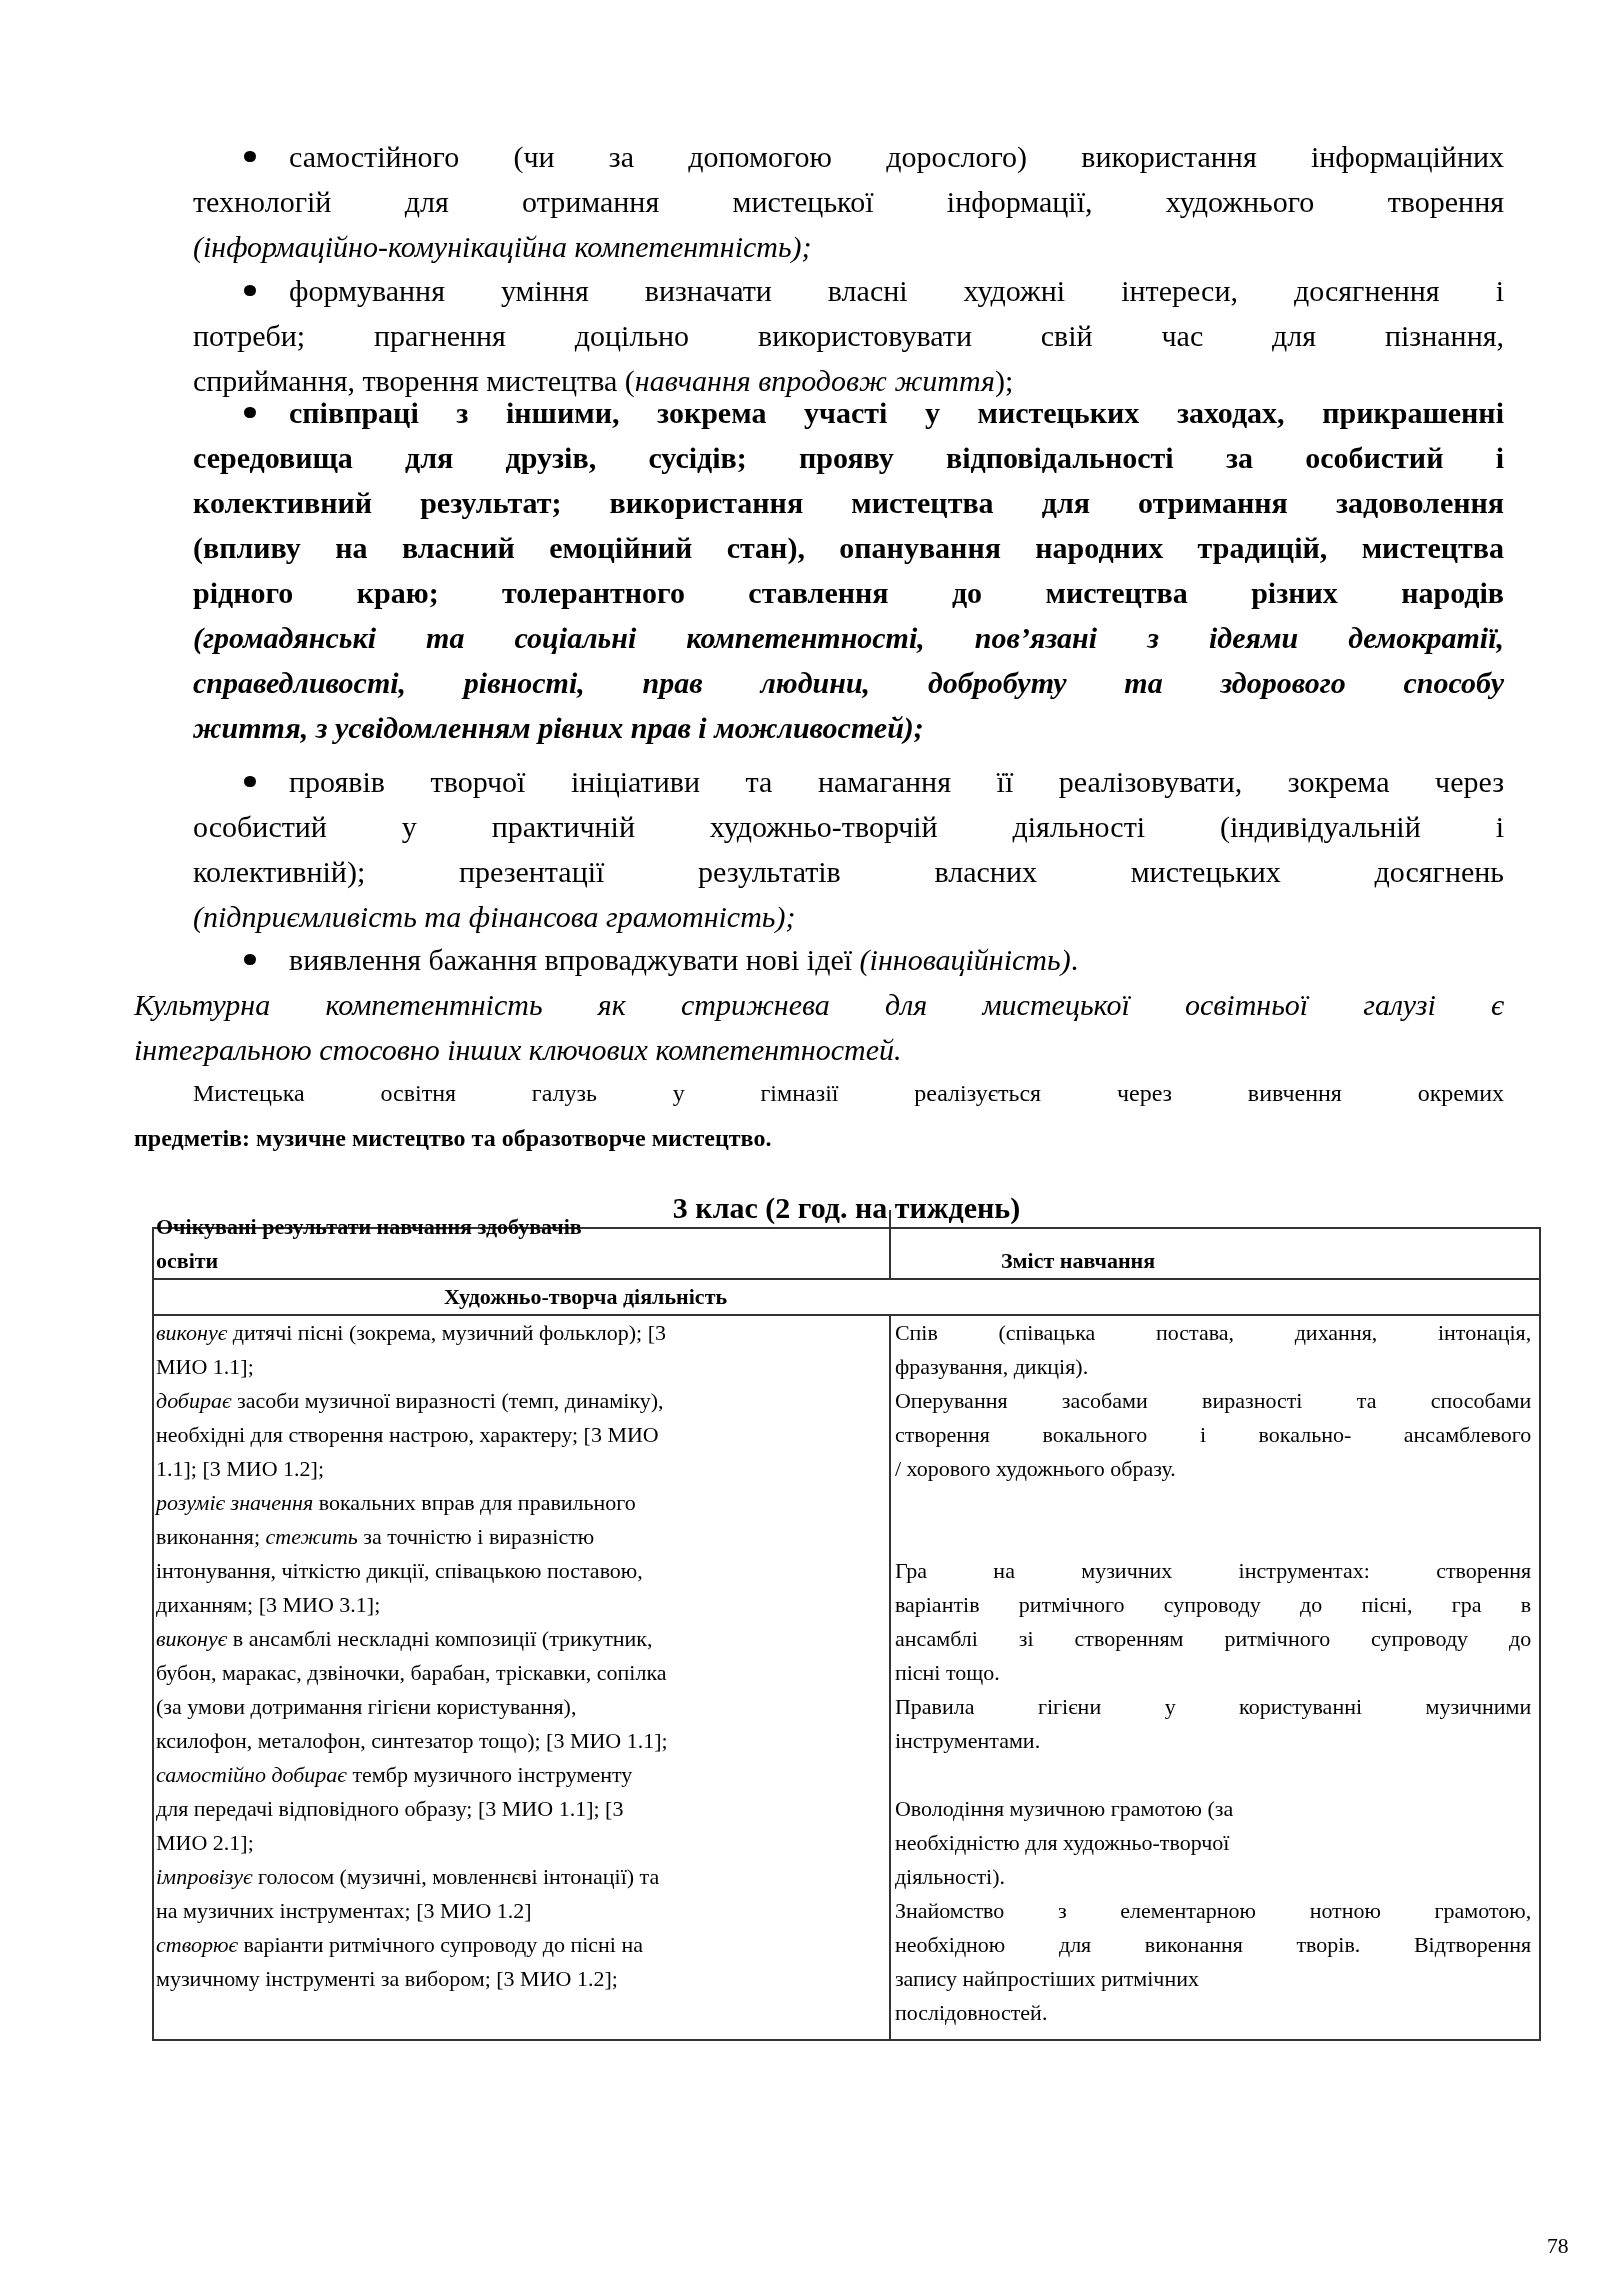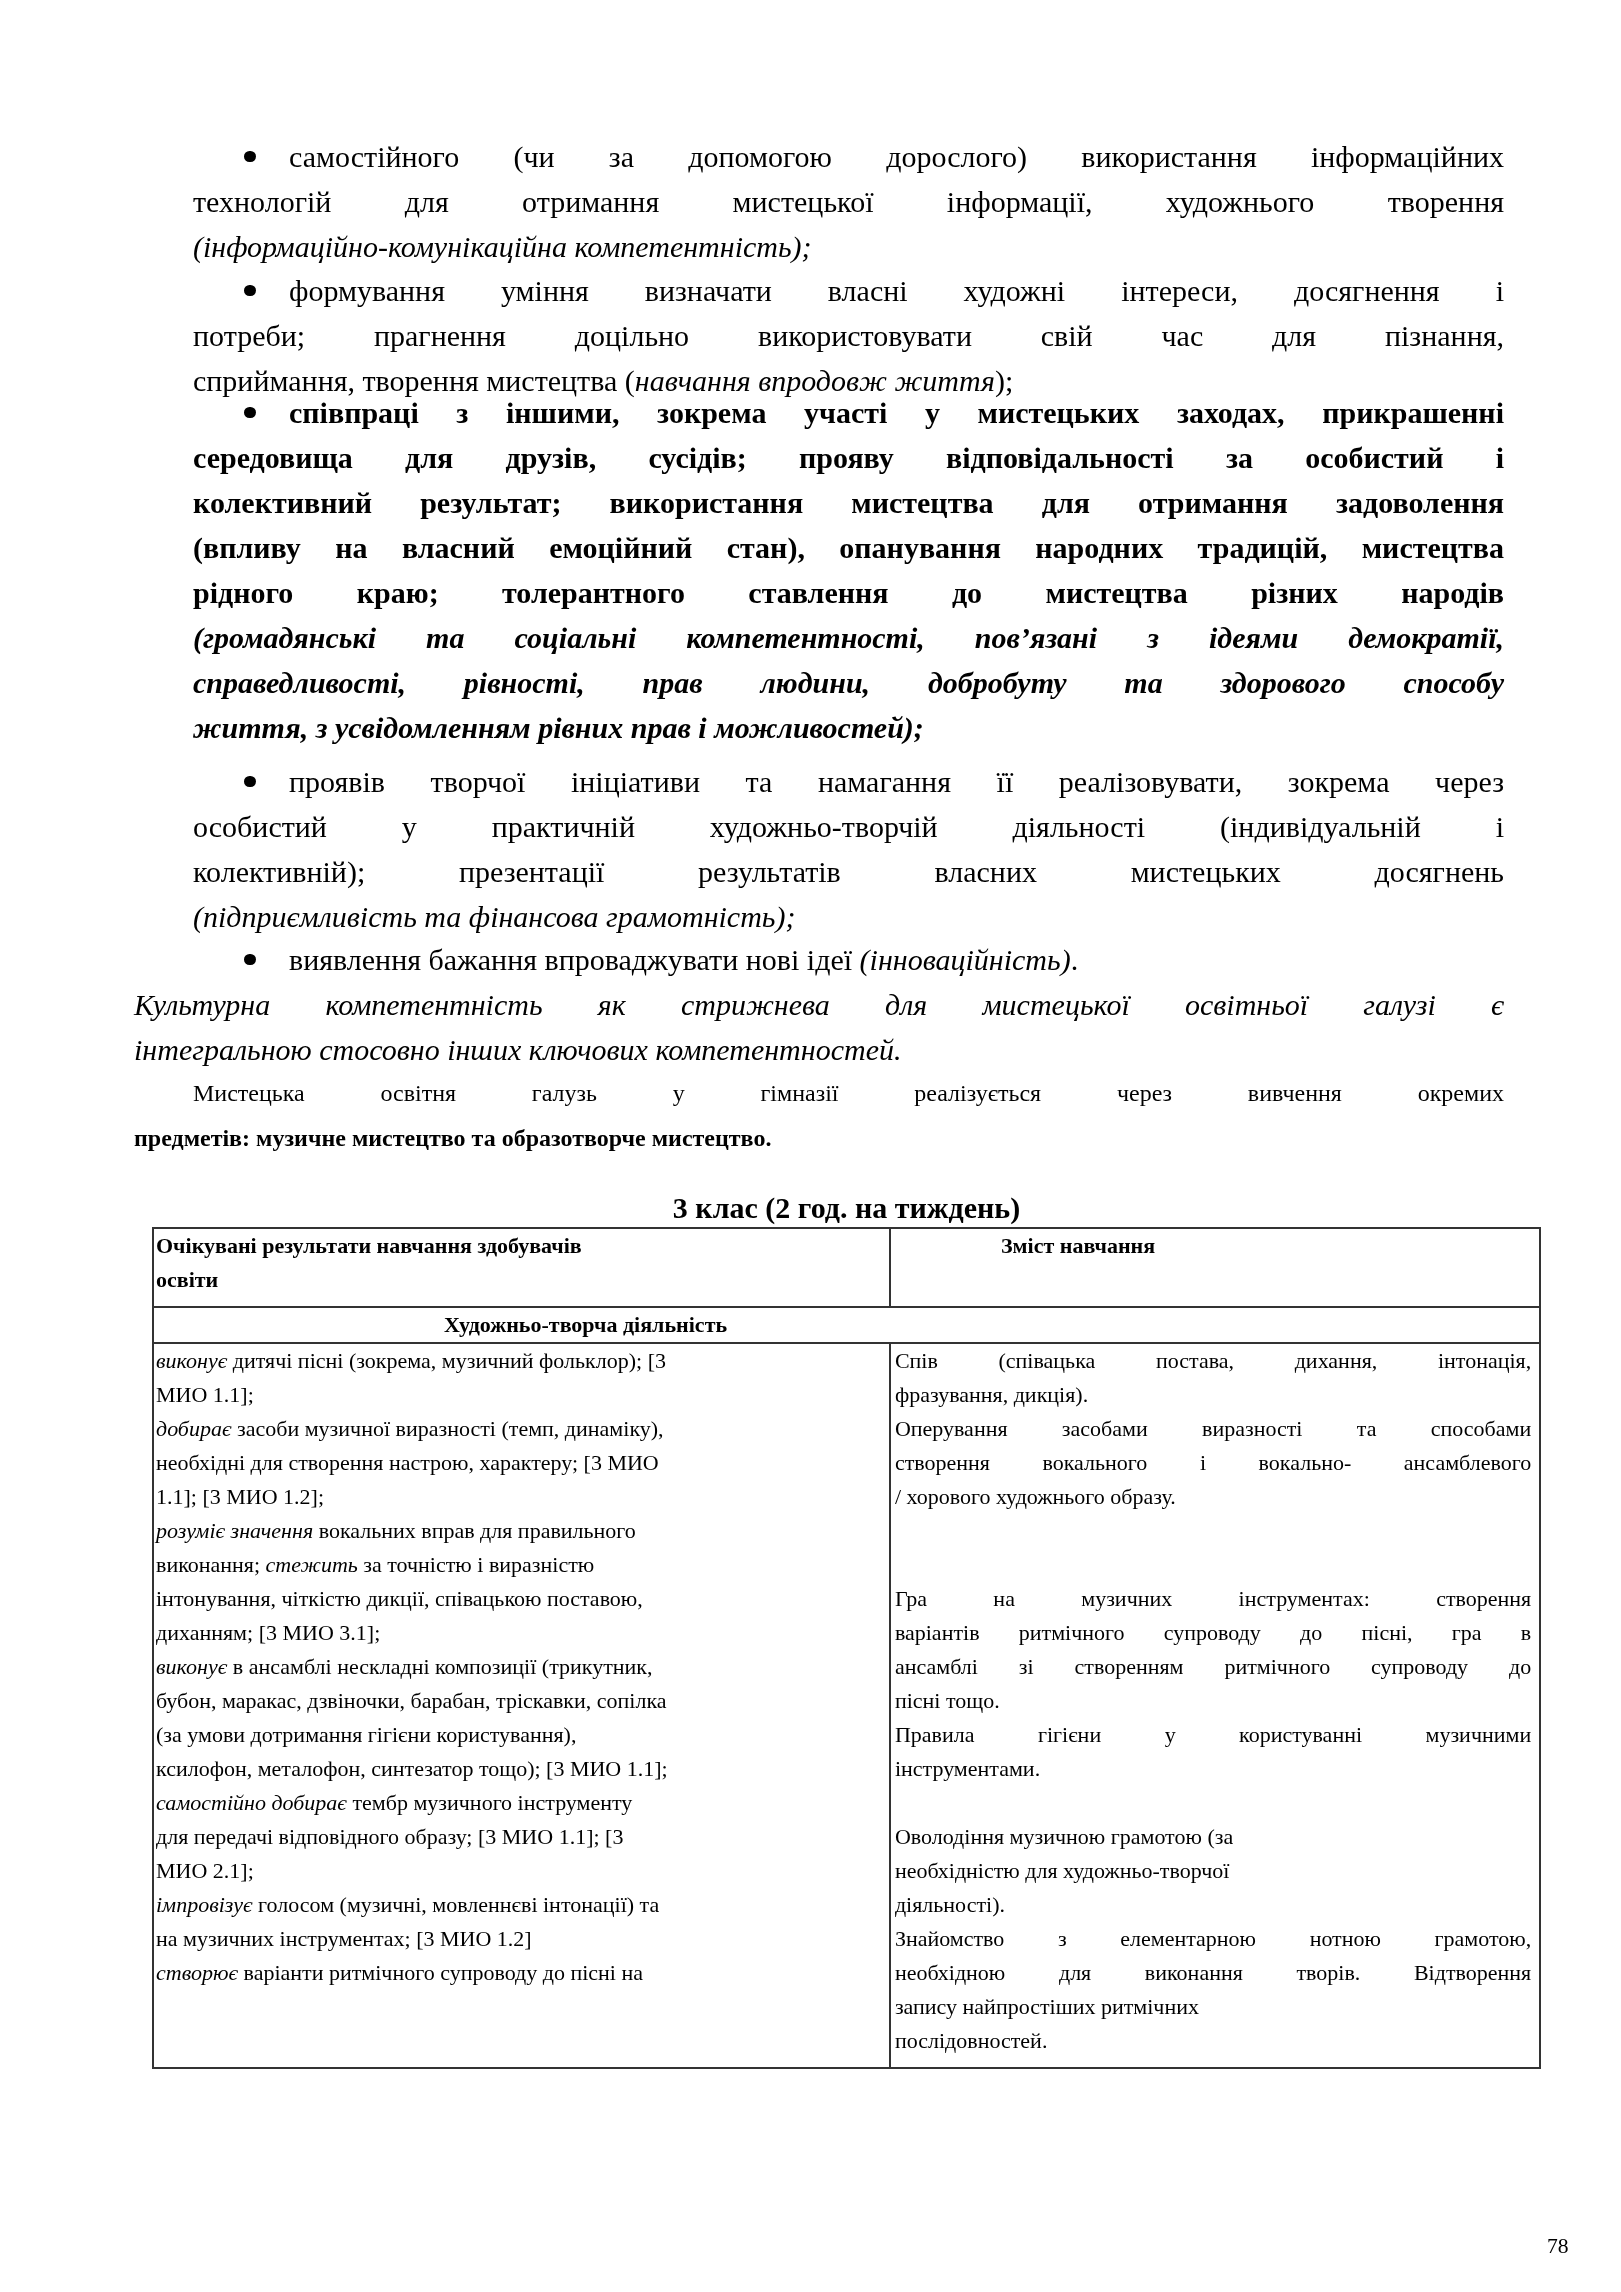--- a/index.html
+++ b/index.html
@@ -23,21 +23,21 @@
   .plain-block .line.last { text-align-last: left; font-weight: bold; }
 
   .table-title { position: absolute; left: 152px; width: 1389px; top: 1190px; text-align: center;
                  font-weight: bold; font-size: 30px; line-height: 35px; }
   .tbl { position: absolute; left: 152px; top: 1227px; width: 1389px; border: 2px solid #333; box-sizing: border-box; }
   .row { display: flex; border-top: 2px solid #333; }
   .row.first { border-top: none; }
   .cell { box-sizing: border-box; font-size: 22px; line-height: 34px; }
   .cell.left { width: 737px; border-right: 2px solid #333; padding-left: 2px; padding-right: 7.8px; }
   .cell.right { width: 648px; padding-left: 3.9px; padding-right: 7.8px; }
-  .hdr { font-weight: bold; height: 77px; }
+  .hdr { font-weight: bold; height: 49px; align-items: flex-end; }
   .hdr .right { padding-left: 110px; }
   .section { height: 34px; font-weight: bold; padding-left: 290px; font-size: 22px; line-height: 34px; }
   .body-row { height: 723px; }
   .cl { display: block; height: 34px; white-space: nowrap; }
   .jl { text-align: justify; text-align-last: justify; }
   .gap { display: block; height: 34px; }
   .page-num { position: absolute; left: 1547px; top: 2233px; font-size: 21.6px; line-height: 27.4px; }
 </style>
 </head>
 <body>
@@ -115,20 +115,21 @@
       <span class="cl"><i>виконує</i><span> в ансамблі нескладні композиції (трикутник,</span></span>
       <span class="cl">бубон, маракас, дзвіночки, барабан, тріскавки, сопілка</span>
       <span class="cl">(за умови дотримання гігієни користування),</span>
       <span class="cl">ксилофон, металофон, синтезатор тощо); [3 МИО 1.1];</span>
       <span class="cl"><i>самостійно добирає</i><span> тембр музичного інструменту</span></span>
       <span class="cl">для передачі відповідного образу; [3 МИО 1.1]; [3</span>
       <span class="cl">МИО 2.1];</span>
       <span class="cl"><i>імпровізує</i><span> голосом (музичні, мовленнєві інтонації) та</span></span>
       <span class="cl">на музичних інструментах; [3 МИО 1.2]</span>
       <span class="cl"><i>створює</i><span> варіанти ритмічного супроводу до пісні на</span></span>
+      <span class="cl">музичному інструменті за вибором; [3 МИО 1.2];</span>
     </div>
     <div class="cell right">
       <span class="cl jl">Спів (співацька постава, дихання, інтонація,</span>
       <span class="cl">фразування, дикція).</span>
       <span class="cl jl">Оперування засобами виразності та способами</span>
       <span class="cl jl">створення вокального  і  вокально- ансамблевого</span>
       <span class="cl">/ хорового художнього образу.</span>
       <span class="gap"></span>
       <span class="gap"></span>
       <span class="cl jl">Гра на музичних інструментах: створення</span>

